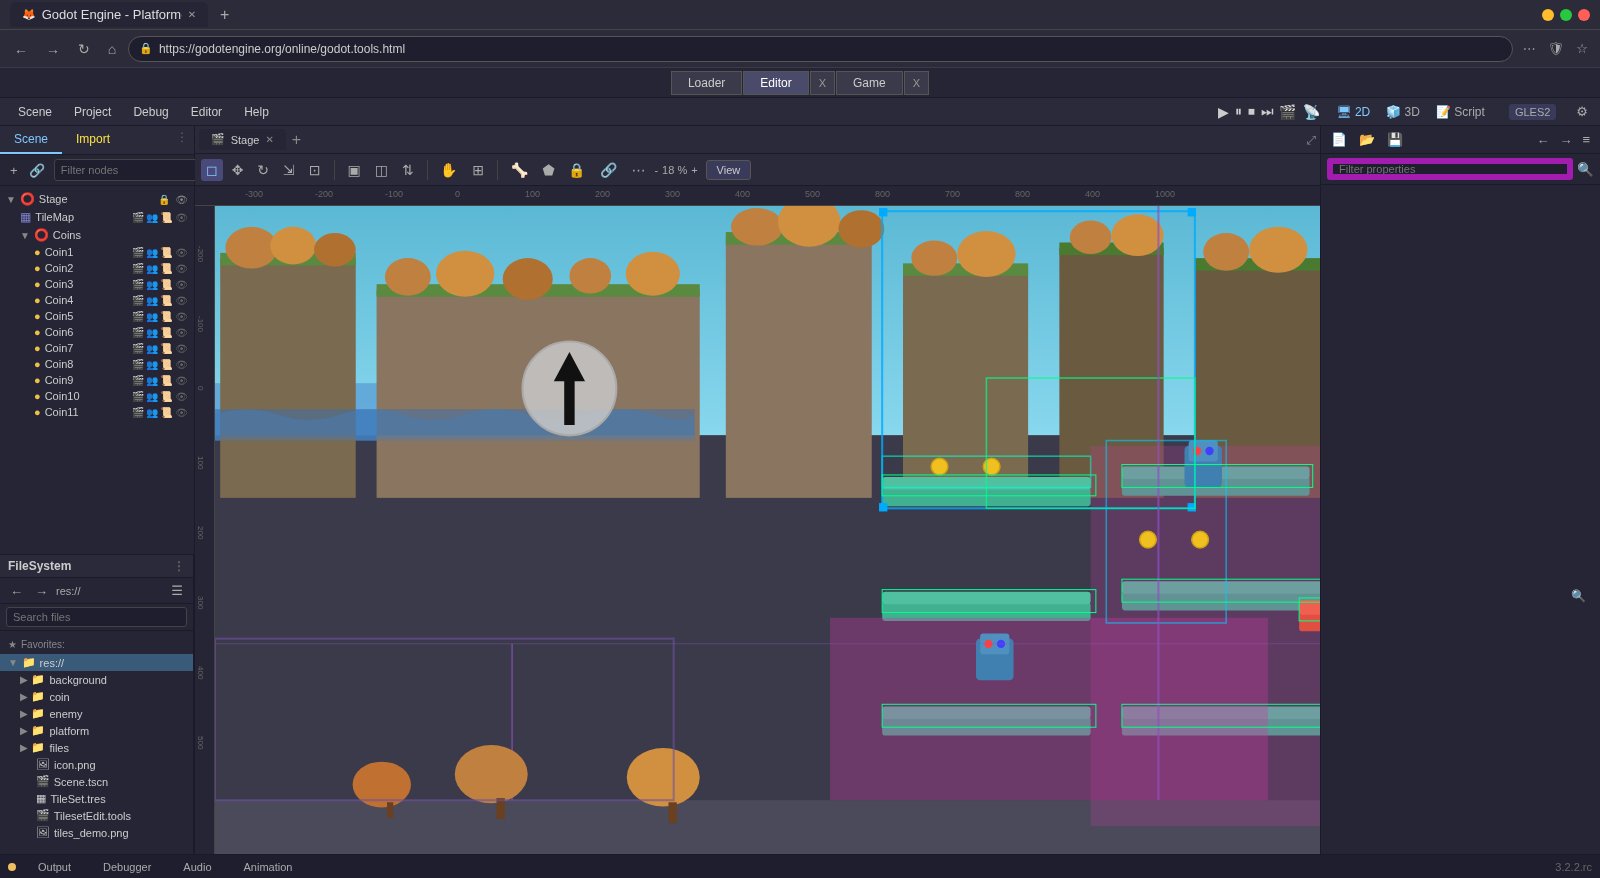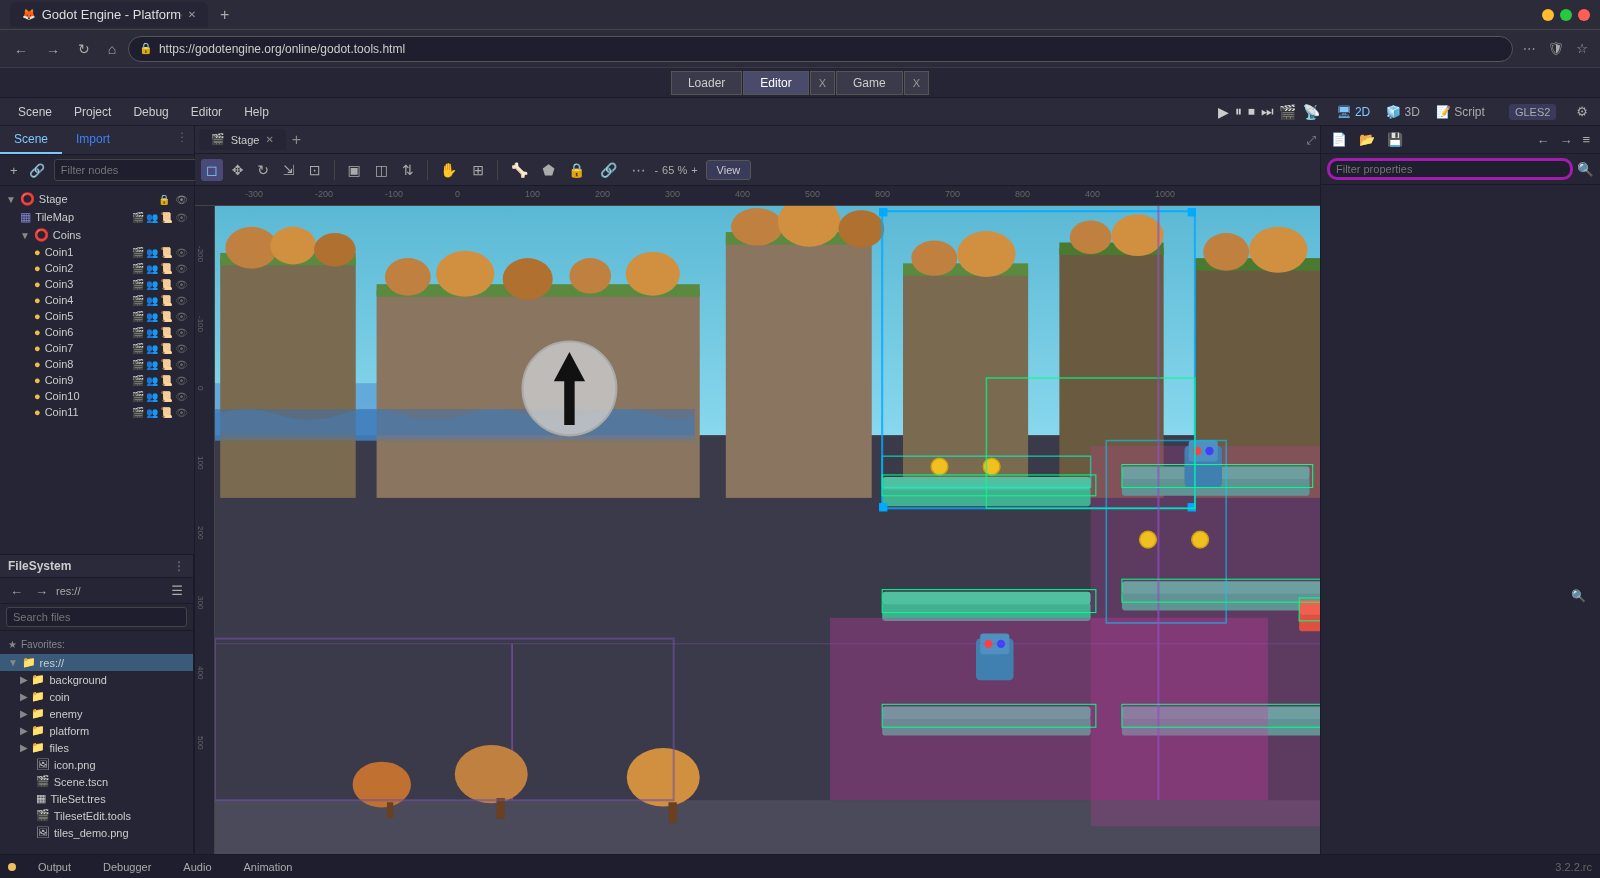--- a/index.html
+++ b/index.html
@@ -123,21 +123,21 @@
       flex-direction: column;
     }
     .panel-tabs {
       display: flex;
       background: #2a2a3a;
       border-bottom: 1px solid #1a1a2a;
     }
     .panel-tab {
       padding: 6px 14px;
       font-size: 12px;
-      color: #3b82f6;
+      color: #fde047;
       cursor: pointer;
       border-bottom: 2px solid transparent;
     }
     .panel-tab.active { border-bottom-color: #7ec8ff; color: #7ec8ff; }
     .scene-toolbar {
       display: flex;
       align-items: center;
       padding: 4px 6px;
       gap: 4px;
       border-bottom: 1px solid #1a1a2a;
@@ -315,22 +315,22 @@
     .inspector-nav { display: flex; gap: 2px; margin-left: auto; }
     .inspector-filter {
       padding: 4px 6px;
       border-bottom: 1px solid #1a1a2a;
       display: flex;
       gap: 4px;
     }
     .inspector-filter input {
       flex: 1;
       background: #1e1e2e;
-      border: 3px solid #a21caf;
-      border-radius: 10px;
+      border: 6px solid #a21caf;
+      border-radius: 3px;
       height: 22px;
       padding: 0 6px;
       color: #ccc;
       font-size: 11px;
     }
     .inspector-content { flex: 1; padding: 8px; color: #888; font-size: 11px; }
 
     
     .status-bar {
       background: #1e1e2e;
@@ -704,21 +704,21 @@
       <button class="editor-tool" title="Pan">✋</button>
       <button class="editor-tool" title="Snap">⊞</button>
       <div class="tool-separator"></div>
       <button class="editor-tool" title="Bones">🦴</button>
       <button class="editor-tool" title="Polygon">⬟</button>
       <button class="editor-tool" title="Lock">🔒</button>
       <button class="editor-tool" title="Group">🔗</button>
       <button class="editor-tool" title="Options">⋯</button>
       <div class="zoom-display">
         <span style="cursor:pointer;">-</span>
-        <span>65 %</span>
+        <span>18 %</span>
         <span style="cursor:pointer;">+</span>
       </div>
       <button class="view-btn">View</button>
     </div>
 
     <div class="canvas-area">
 
       <div class="horizontal-ruler">
         <div style="position:relative; height:100%; margin-left:20px;">
           <span style="position:absolute; left:30px; font-size:9px; color:#666; top:3px;">-300</span>

